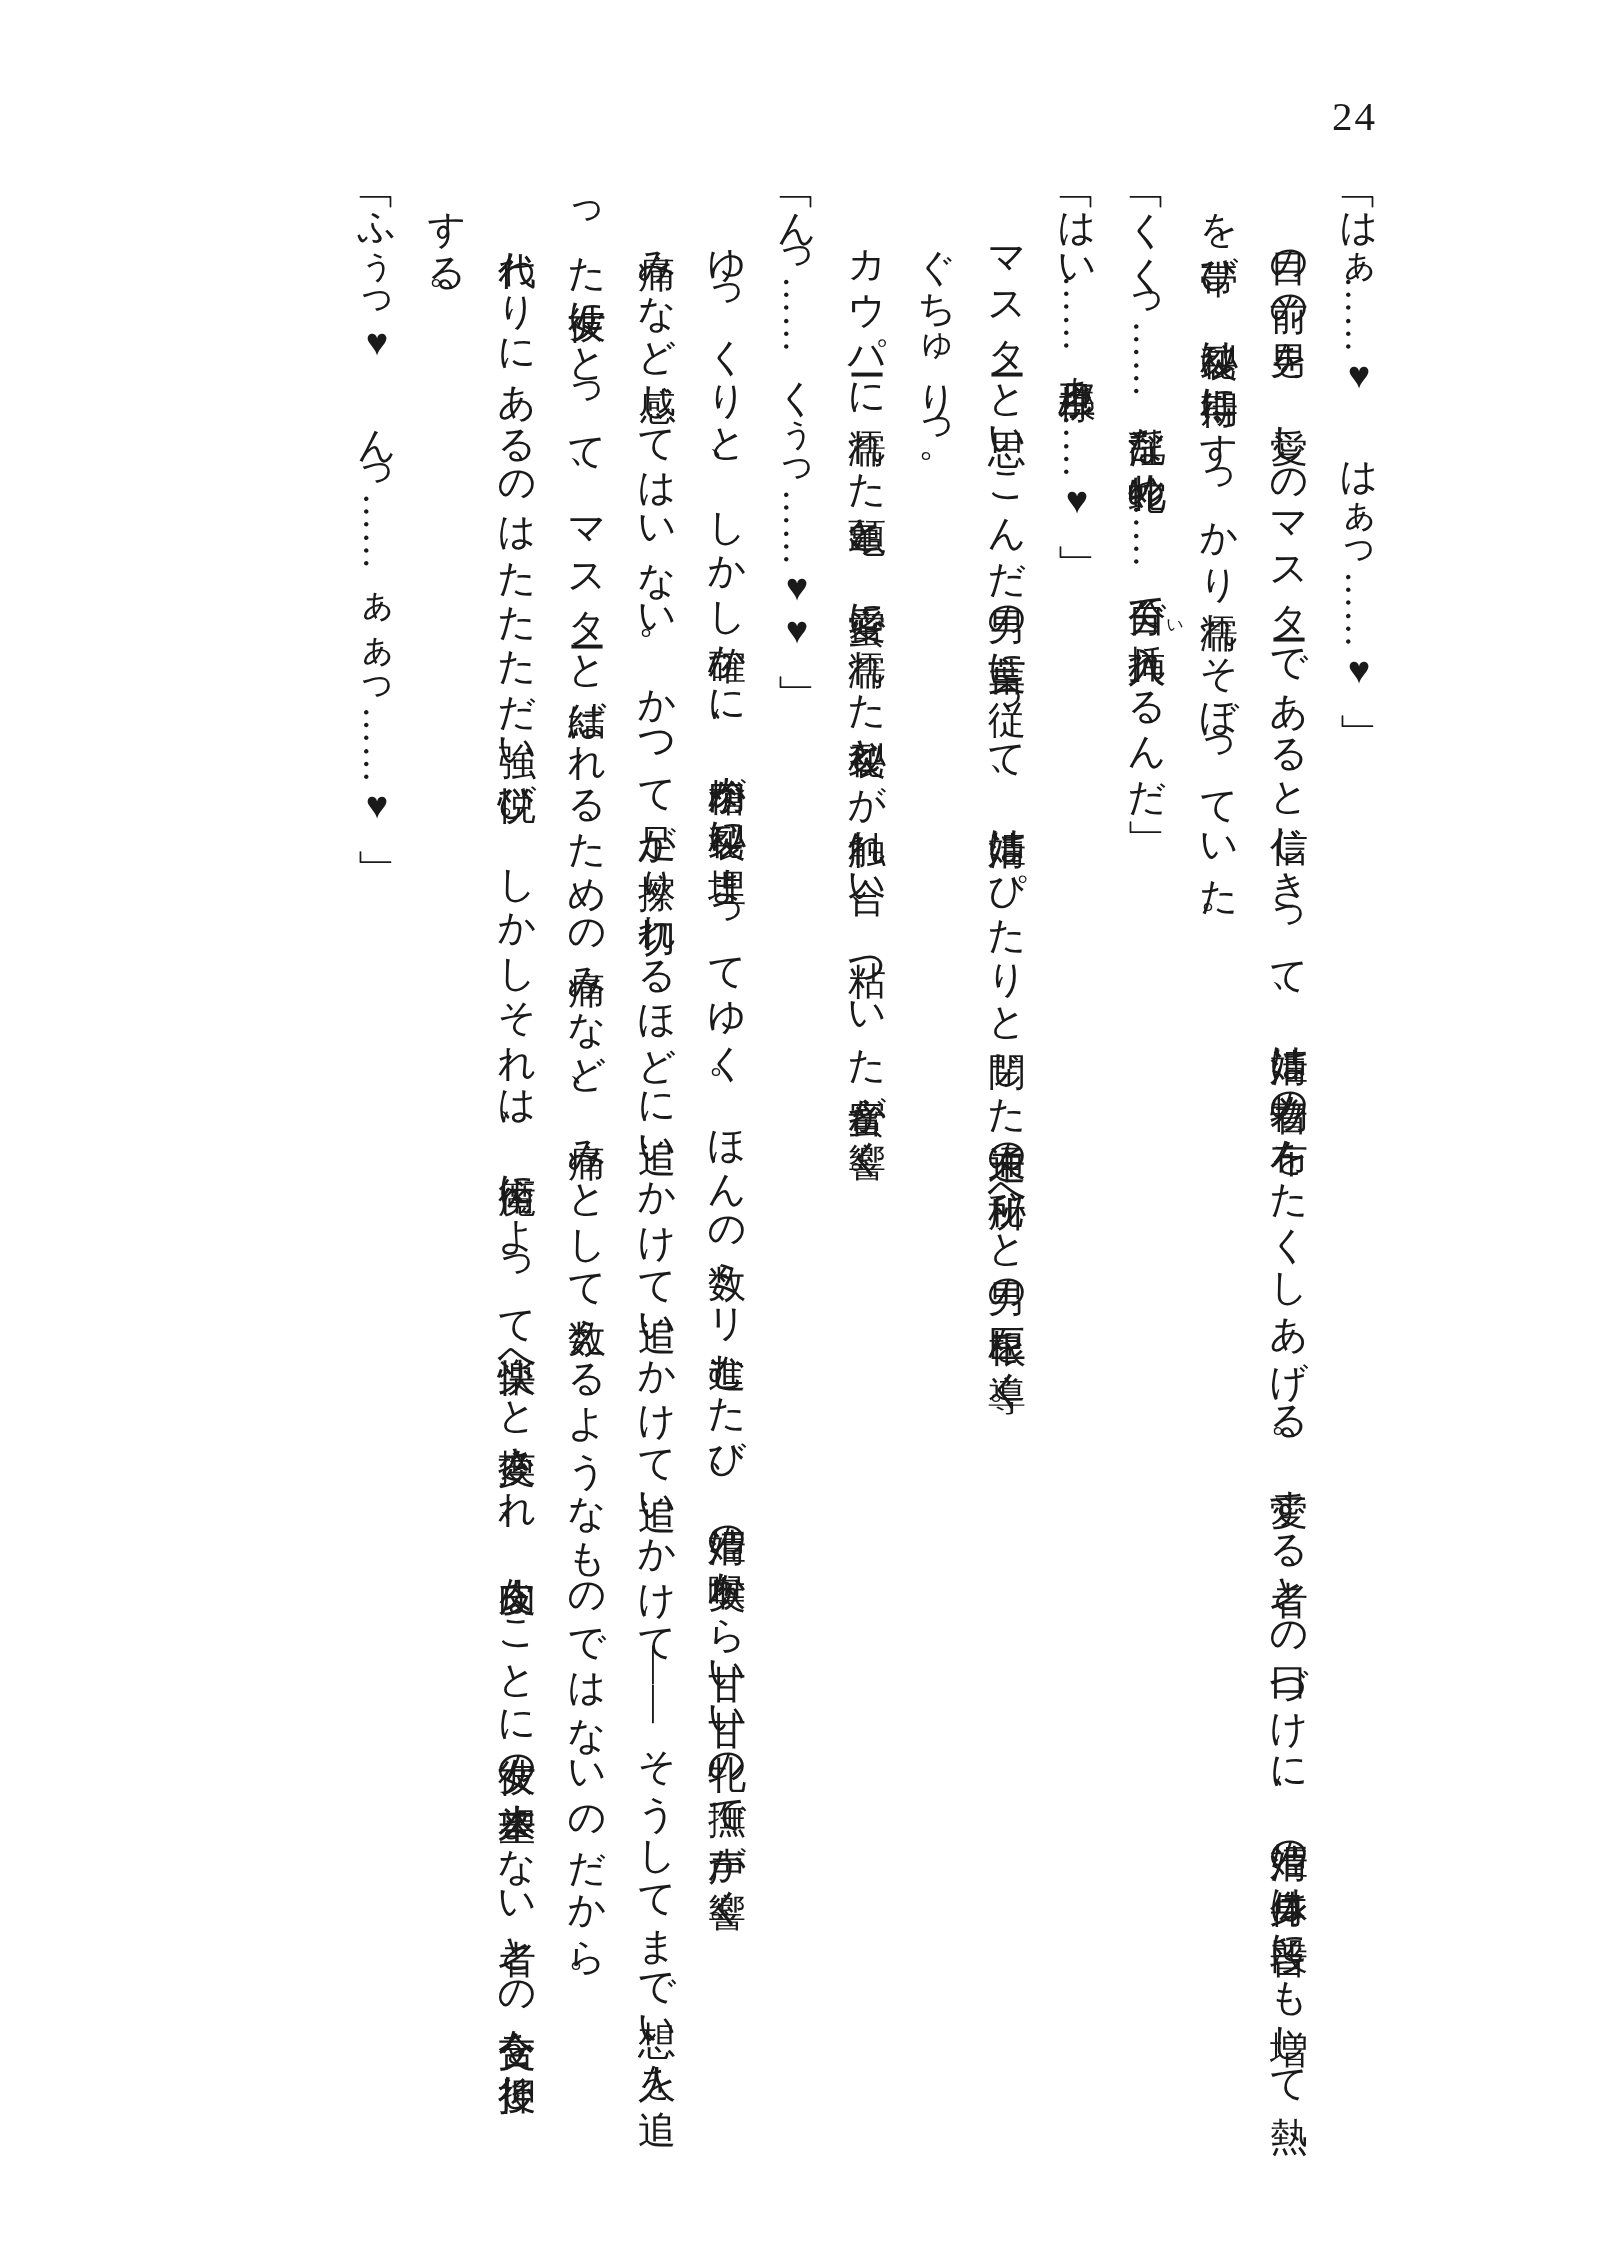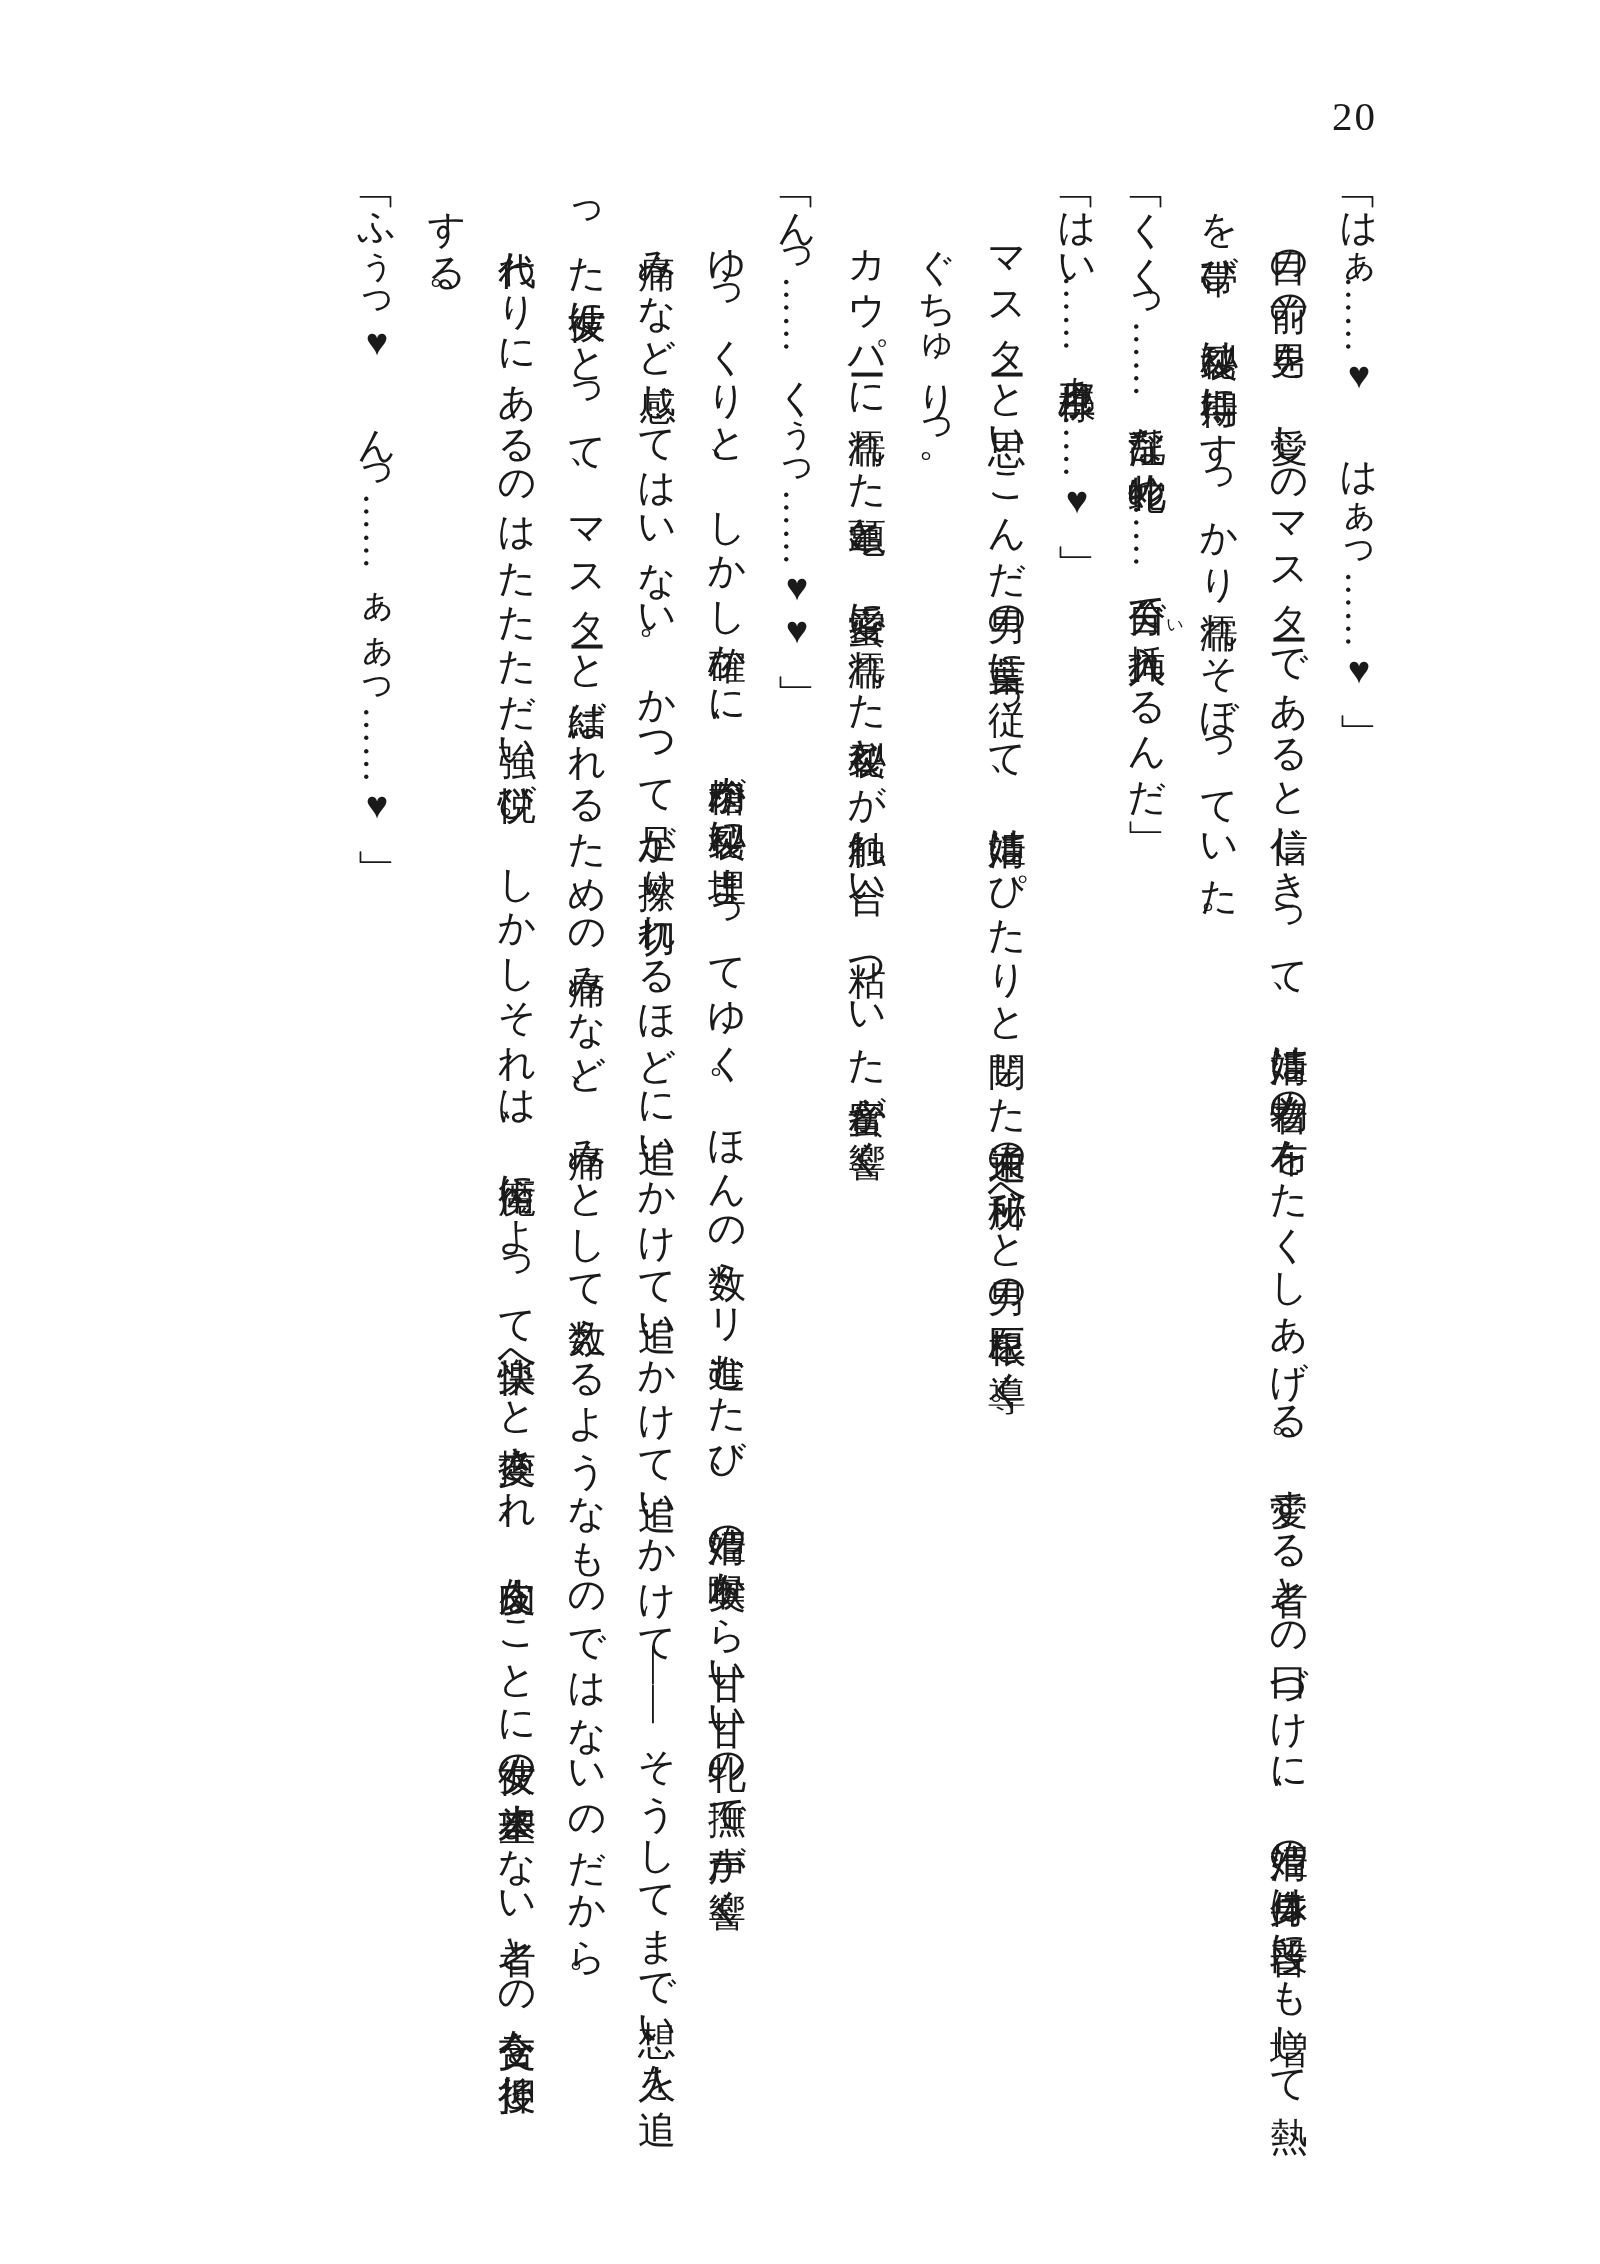--- a/index.html
+++ b/index.html
@@ -51,21 +51,21 @@
   }
   ruby rt {
     font-size: 0.45em;
     letter-spacing: 0;
     font-family: "Liberation Serif", "DejaVu Serif", serif;
   }
 </style>
 </head>
 <body>
 
-<div class="page-number">20</div>
+<div class="page-number">24</div>
 
 <div class="text-block">
     <p class="para">「はぁ……♥　はぁっ……♥」</p>
     <p class="para indent">目の前の男を、愛しのマスターであると信じきって、清姫は着物の布をたくしあげる。愛する者との口づけに、清姫の身体は普段にも増して熱を帯び、秘裂は期待にすっかり濡れそぼっていた。</p>
     <p class="para">「くくっ……淫乱な牝蛇め……自分で挿<ruby>入<rt>い</rt></ruby>れるんだ」</p>
     <p class="para">「はい……旦那様ぁ……♥」</p>
     <p class="para indent">マスターと思いこんだ男の言葉に従って、清姫はぴたりと閉じた未通の秘所へと男の巨根を導く。</p>
     <p class="para indent">ぐちゅりっ。</p>
     <p class="para indent">カウパーに濡れた亀頭と、愛蜜に濡れた秘裂とが触れ合い、粘ついた蜜音が響く。</p>
     <p class="para">「んっ……くぅっ……♥♥」</p>

